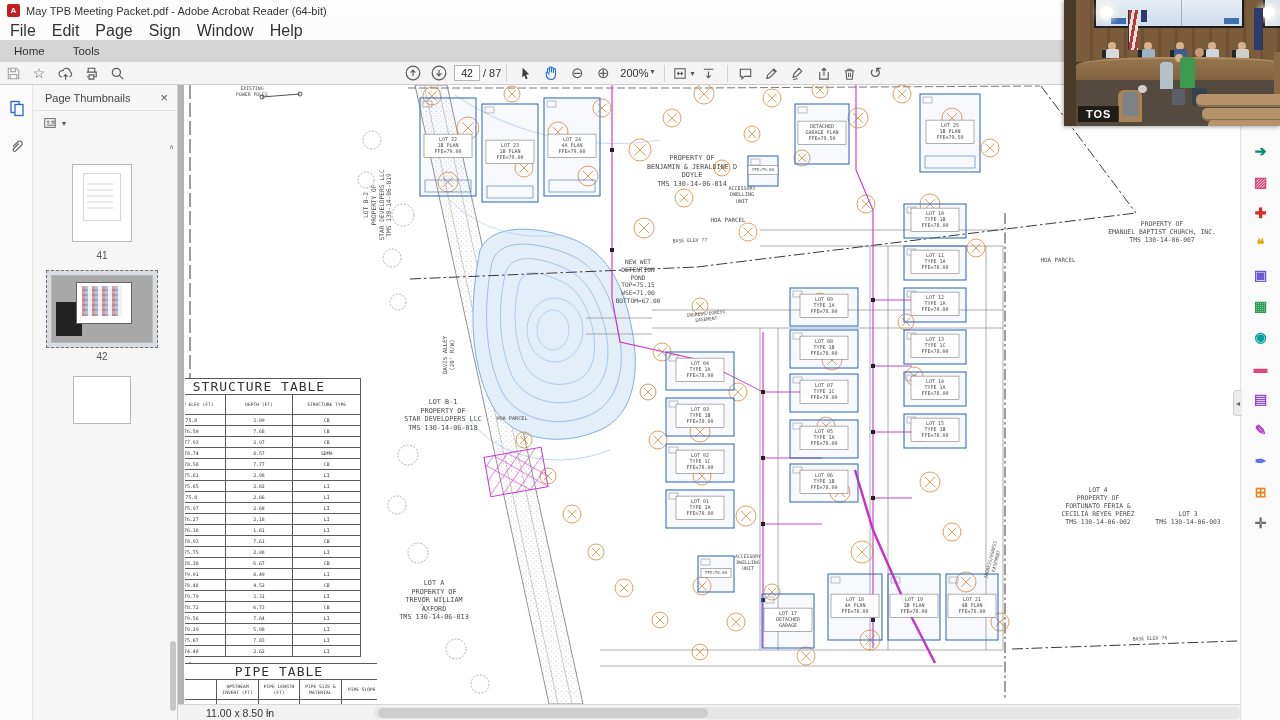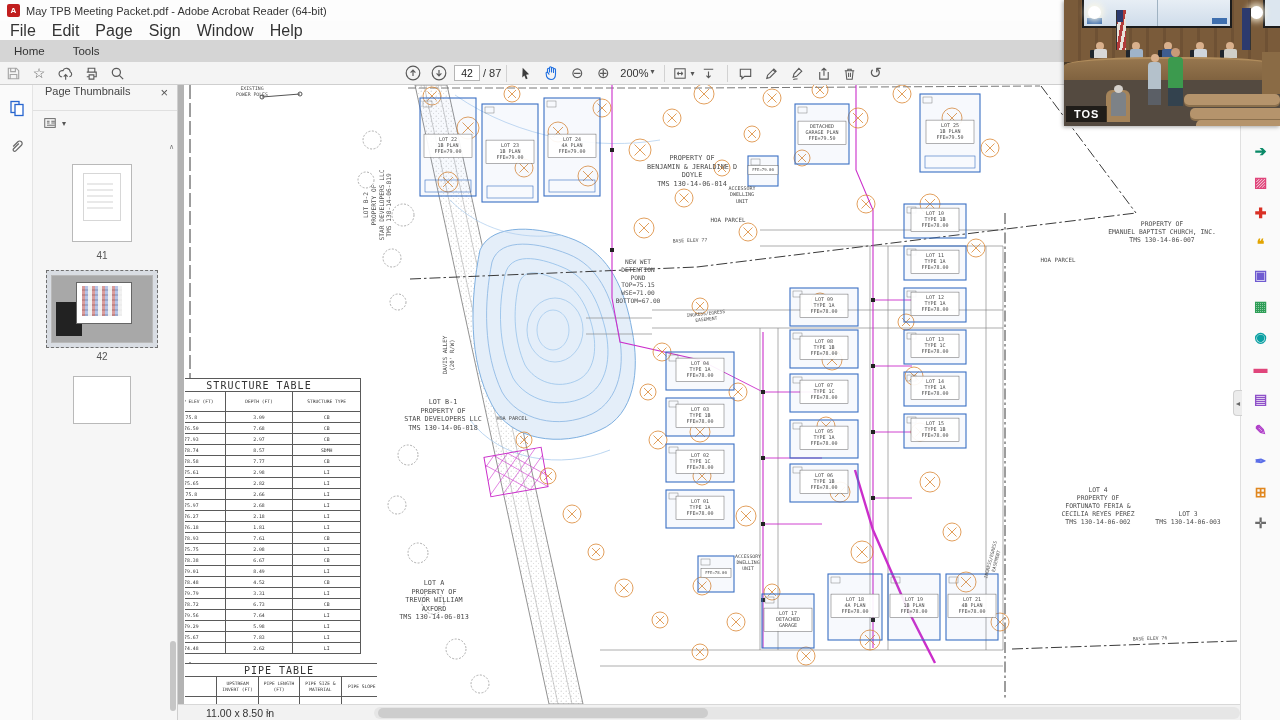--- a/index.html
+++ b/index.html
@@ -22,21 +22,21 @@
   .tb-sep { width:1px; height:17px; background:#d2d2d2; margin:0 5px; }
   .pagebox { width:26px; height:16px; border:1px solid #b5b5b5; background:#fff; font-size:10.5px; text-align:center; color:#222; margin:0 3px 0 2px; font-family:"Liberation Sans",sans-serif; }
   .tb-text { font-size:11px; color:#333; }
   .caret { font-size:8px; color:#555; margin-left:2px; }
   .zoomsel { display:flex; align-items:flex-start; padding:0 4px; }
 
   
   .left-rail { position:absolute; left:0; top:85px; width:33px; height:635px; background:#fafafa; border-right:1px solid #e4e4e4; }
   .rail-btn { width:33px; height:30px; display:flex; align-items:center; justify-content:center; margin-top:8px; }
   .thumb-panel { position:absolute; left:33px; top:85px; width:145px; height:635px; background:#f6f6f6; border-right:1px solid #cfcfcf; }
-  .tp-head { height:26px; display:flex; align-items:flex-start; justify-content:space-between; padding:0 9px 0 12px; border-bottom:1px solid #e0e0e0; }
+  .tp-head { height:26px; display:flex; align-items:center; justify-content:space-between; padding:0 9px 0 12px; border-bottom:1px solid #e0e0e0; }
   .tp-title { font-size:11px; color:#444; }
   .tp-close { font-size:13px; color:#555; }
   .tp-opts { height:24px; display:flex; align-items:center; padding-left:10px; gap:3px; }
   .thumb-list { position:absolute; left:0; top:68px; width:138px; bottom:0; display:flex; flex-direction:column; align-items:center; overflow:hidden; padding-top:6px; }
   .thumb-item { display:flex; flex-direction:column; align-items:center; margin-bottom:9px; }
   .tframe { padding:4px; border:1px dashed transparent; }
   .thumb-item.sel .tframe { border:1px dashed #707070; background:#d9dde3; }
   .tp { position:relative; background:#fff; border:1px solid #b9b9b9; overflow:hidden; }
   .tp.portrait { width:60px; height:78px; }
   .tp.shot { width:102px; height:68px; background:#a8a8a8; }
@@ -65,38 +65,38 @@
   
   .doc { position:absolute; left:178px; top:85px; width:1062px; height:635px; background:#b3b3b3; }
   .page { position:absolute; left:6px; top:0; width:1056px; height:619px; background:#fff; overflow:hidden; }
   svg.plan { position:absolute; left:0; top:0; }
   svg.plan text { font-family:"DejaVu Sans Mono",monospace; fill:#4c4c4c; }
 
   .struct-wrap { position:absolute; left:1px; top:293px; width:176px; height:284px; overflow:hidden; background:#fff; }
   .pipe-wrap { position:absolute; left:1px; top:578px; width:192px; height:41px; overflow:hidden; background:#fff; }
   table.plantbl { border-collapse:collapse; background:#fff; table-layout:fixed; }
   table.plantbl td { border:1px solid #5a5a5a; font-family:"DejaVu Sans Mono",monospace; color:#333; text-align:center; vertical-align:middle; padding:0; overflow:hidden; }
-  td.ttl { font-size:10px; letter-spacing:1px; height:13px; border-bottom:1px solid #5a5a5a; }
+  td.ttl { font-size:13px; letter-spacing:1px; height:13px; border-bottom:1px solid #5a5a5a; }
   td.hdr { font-size:4.6px; height:20px; line-height:1.25; }
   td.cell { font-size:4.8px; height:11px; }
 
   .statusbar { position:absolute; left:0; bottom:0; width:1062px; height:16px; background:#f2f2f2; border-top:1px solid #d8d8d8; }
   .status-size { position:absolute; left:28px; top:2px; font-size:10.5px; color:#333; }
   .status-arrow { position:absolute; left:88px; top:1px; font-size:10px; color:#555; }
   .hscroll { position:absolute; left:196px; right:0; top:2px; height:12px; background:#e6e6e6; border-radius:6px; }
   .hscroll .hthumb { position:absolute; left:4px; top:1px; width:330px; height:10px; background:#cdcdcd; border-radius:5px; }
 
   
   .right-panel { position:absolute; right:0; top:85px; width:40px; height:635px; background:#fafafa; border-left:1px solid #e0e0e0; padding-top:52px; display:flex; flex-direction:column; align-items:center; }
   .rt { width:22px; height:27px; display:flex; align-items:center; justify-content:center; font-size:14px; font-weight:bold; margin-bottom:4px; }
   .collapse-arrow { position:absolute; left:1233px; top:390px; width:9px; height:26px; background:#ececec; border:1px solid #d0d0d0; border-right:none; border-radius:4px 0 0 4px; font-size:7px; color:#666; display:flex; align-items:center; justify-content:center; }
 
   
   .video { position:absolute; left:1064px; top:0; width:216px; height:126px; background:#4a3a28; overflow:hidden; z-index:50; box-shadow:-1px 1px 4px rgba(0,0,0,.35); }
-  .video * { position:absolute; }
+  .video * { position:absolute;margin-left:12px; }
   .v-wall { left:0; top:0; width:216px; height:62px; background:repeating-linear-gradient(90deg,#7a5b3a 0 14px,#6e5134 14px 17px); }
   .v-screen { left:18px; top:-2px; width:150px; height:30px; background:linear-gradient(#e7eef5,#cfdcea); border:2px solid #1c1c1c; }
   .v-screen i { position:absolute; bottom:2px; width:15px; height:6px; background:#3f6fae; }
   .v-screen .b1 { left:3px; } .v-screen .b2 { right:3px; }
   .v-screen .mull { left:50%; top:0; width:1px; height:100%; background:#9fb2c2; }
   .v-screen2 { right:0; top:-2px; width:17px; height:30px; background:#dce6ef; border:2px solid #1c1c1c; border-right:none; }
   .v-light { width:13px; height:13px; border-radius:50%; background:#fff; box-shadow:0 0 6px 3px rgba(255,250,230,.8); }
   .v-flagL { left:52px; top:10px; width:10px; height:40px; background:repeating-linear-gradient(100deg,#b23a3a 0 3px,#e8e2da 3px 6px); border-left:1px solid #333; }
   .v-flagL i { left:0; top:0; width:6px; height:12px; background:#2c3a6e; }
   .v-flagR { left:178px; top:8px; width:9px; height:42px; background:#2c3a6e; border-right:1px solid #333; }

